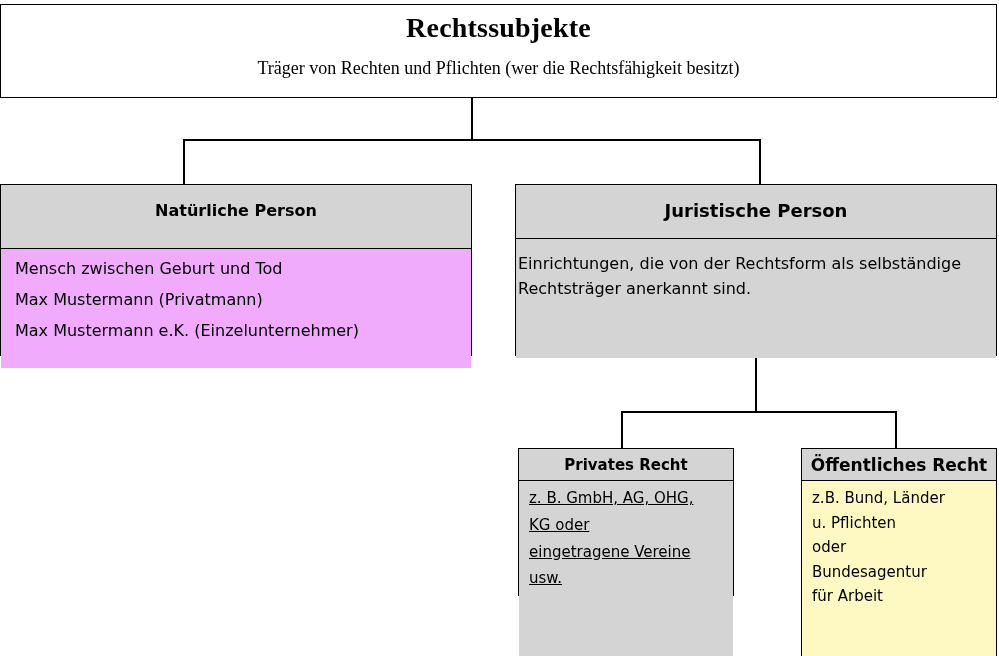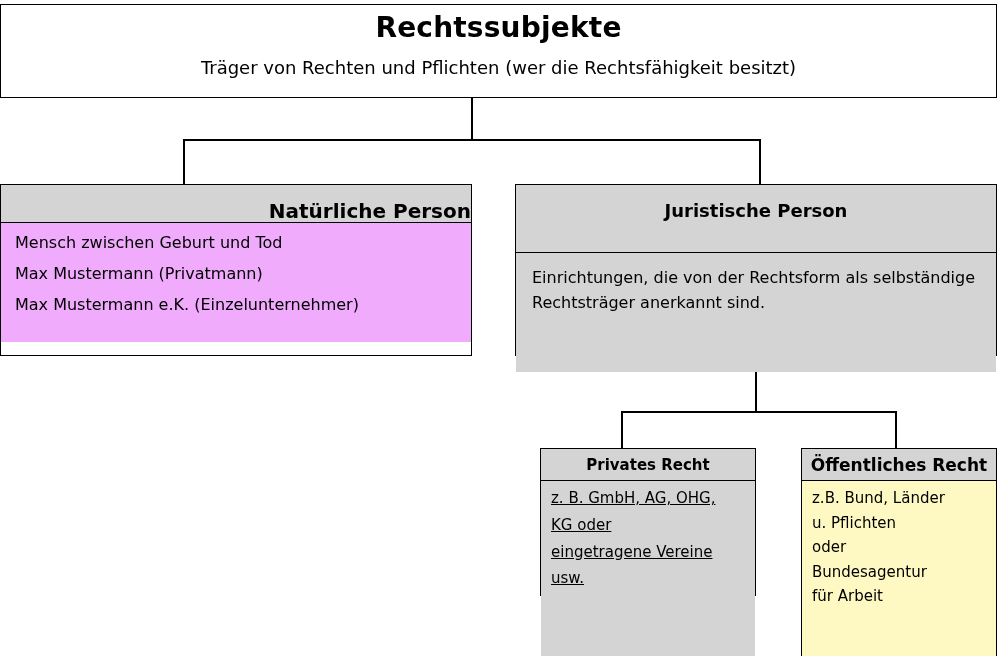--- a/index.html
+++ b/index.html
@@ -37,20 +37,21 @@
     box-sizing: border-box;
   }
 
   
   #root-box {
     left: 0px;
     top: 4px;
     width: 997px;
     height: 94px;
     background: #ffffff;
+    font-family: Liberation Serif, serif;
   }
   #root-title {
     text-align: center;
     font-size: 28px;
     font-weight: bold;
     line-height: 1;
     padding-top: 9px;
     letter-spacing: 0.2px;
   }
   #root-sub {
@@ -61,62 +62,61 @@
   }
 
   
   #np-box {
     left: 0px;
     top: 184px;
     width: 472px;
     height: 172px;
   }
   #np-header {
-    height: 38px;
-    font-size: 20px;
+    height: 64px;
+    font-size: 16px;
     line-height: 52px;
-    text-align: right;
   }
   #np-body {
     background: #f0abfc;
     height: 119px;
     padding: 12px 14px 0 14px;
   }
   #np-body p {
     margin: 0 0 14px 0;
     font-size: 16px;
     line-height: 1.05;
   }
 
   
   #jp-box {
     left: 515px;
     top: 184px;
     width: 482px;
     height: 172px;
   }
   #jp-header {
-    height: 68px;
+    height: 54px;
     font-size: 18px;
     line-height: 52px;
   }
   #jp-body {
     background: #d4d4d4;
     height: 119px;
-    padding: 13px 16px 0 16px;
+    padding: 13px 16px 0 2px;
   }
   #jp-body p {
     margin: 0;
     font-size: 16px;
     line-height: 1.55;
   }
 
   
   #pr-box {
-    left: 540px;
+    left: 518px;
     top: 448px;
     width: 216px;
     height: 148px;
   }
   #pr-header {
     height: 32px;
     font-size: 15px;
     line-height: 32px;
   }
   #pr-body {

